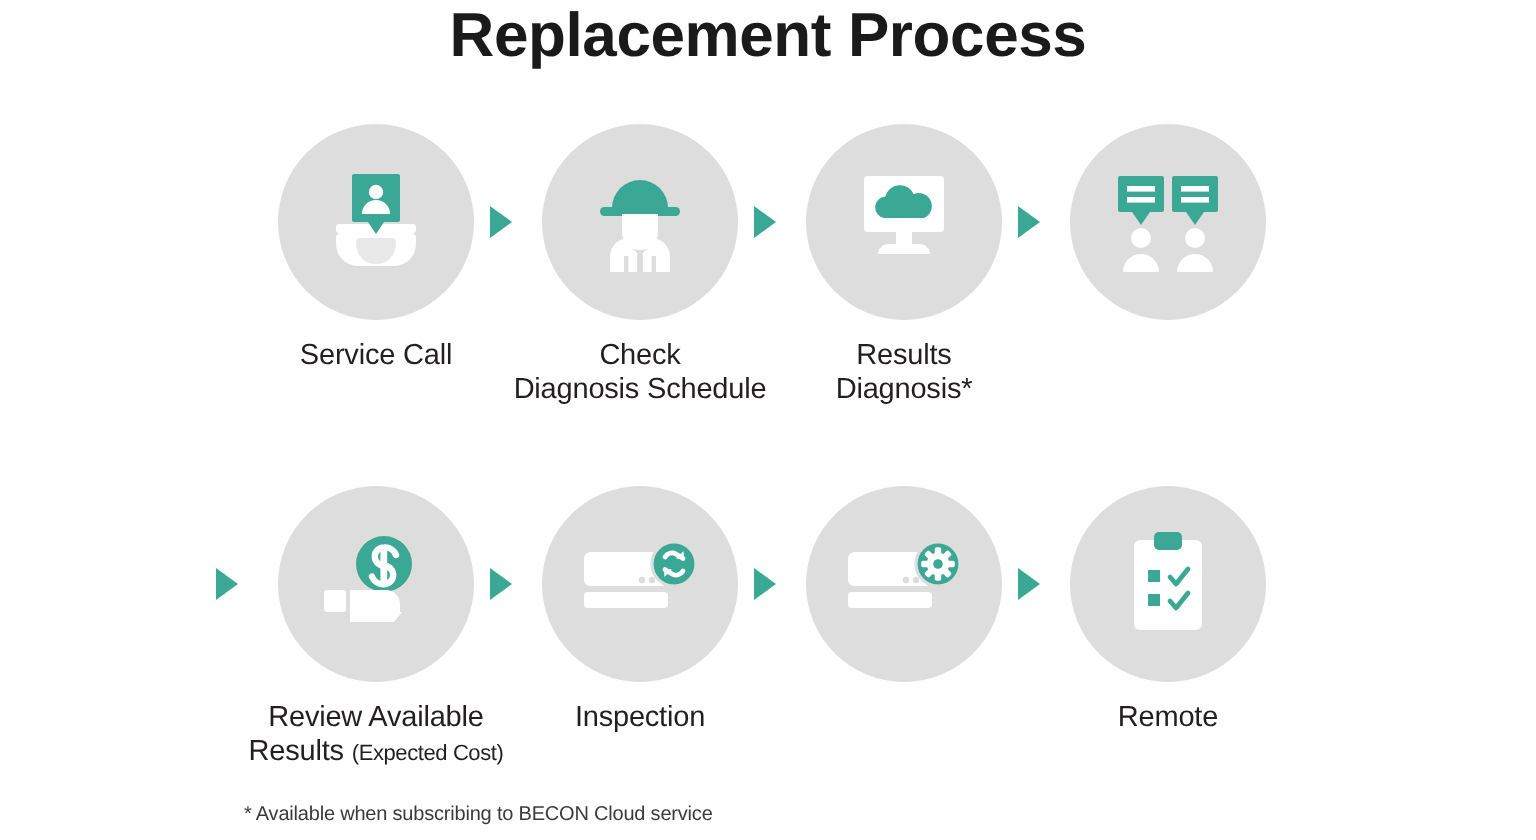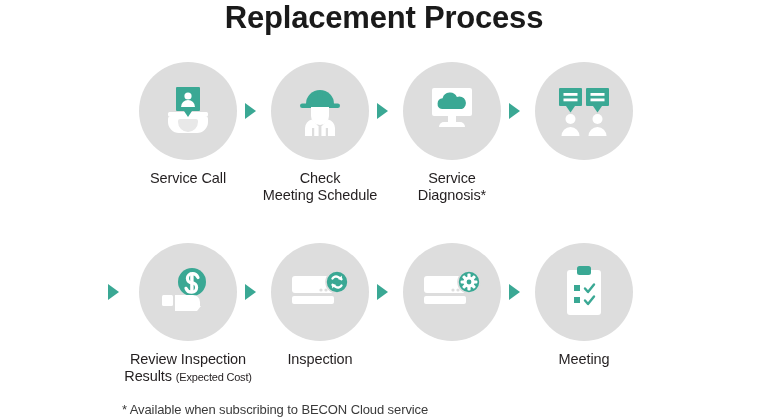--- a/index.html
+++ b/index.html
@@ -89,21 +89,21 @@
     border-top: 8px solid transparent;
     border-bottom: 8px solid transparent;
     border-left: 11px solid #3aa894;
   }
 
   
   .footnote {
     position: absolute;
     left: 122px;
     top: 402px;
-    font-size: 13px;
+    font-size: 10px;
     color: #3a3a3a;
     letter-spacing: -0.1px;
     white-space: nowrap;
   }
 </style>
 </head>
 <body>
 
 <div id="page">
 
@@ -145,39 +145,39 @@
           <rect x="25" y="33" width="8" height="6" fill="#ffffff"></rect>
 
           <path d="M14 52 v-8 a9 9 0 0 1 7 -8.6 l8 8.6 l8 -8.6 a9 9 0 0 1 7 8.6 v8 z" fill="#ffffff"></path>
 
           <rect x="21" y="44" width="2.2" height="8" fill="#dddddd"></rect>
           <rect x="34.8" y="44" width="2.2" height="8" fill="#dddddd"></rect>
           <rect x="27.6" y="43" width="2.8" height="9" fill="#dddddd"></rect>
         </svg>
       </div>
       <div class="step-label">Check
-Meeting Schedule</div>
+Diagnosis Schedule</div>
     </div>
 
     <div class="arrow" style="left:377px; top:41px;"></div>
 
     <div class="step" style="left:386px;">
       <div class="circle">
         <svg width="58" height="50" viewBox="0 0 58 50">
 
           <rect x="9" y="2" width="40" height="28" rx="2" fill="#ffffff"></rect>
 
           <rect x="25" y="30" width="8" height="6" fill="#ffffff"></rect>
 
           <path d="M16 41 a5 5 0 0 1 5 -5 h16 a5 5 0 0 1 5 5 z" fill="#ffffff"></path>
 
           <path d="M19 23 a5.4 5.4 0 0 1 0.6 -10.7 a7.6 7.6 0 0 1 14.3 -1.2 a6.2 6.2 0 0 1 5.1 11.9 z" fill="#3aa894"></path>
         </svg>
       </div>
-      <div class="step-label">Service
+      <div class="step-label">Results
 Diagnosis*</div>
     </div>
 
     <div class="arrow" style="left:509px; top:41px;"></div>
 
     <div class="step" style="left:518px;">
       <div class="circle">
         <svg width="56" height="50" viewBox="0 0 56 50">
 
           <rect x="3" y="2" width="23" height="18" rx="1" fill="#3aa894"></rect>
@@ -211,21 +211,21 @@
           <circle cx="33" cy="15" r="14" fill="#3aa894"></circle>
           <rect x="31.2" y="5.5" width="3.4" height="19" fill="#ffffff"></rect>
           <path d="M39 10.5 a6 6 0 0 0 -6 -3.8 a4.6 4.6 0 0 0 0 9.2 a4.6 4.6 0 0 1 0 9.2 a6 6 0 0 1 -6 -3.8" fill="none" stroke="#ffffff" stroke-width="3.2" stroke-linecap="round"></path>
 
           <rect x="3" y="28" width="11" height="11" rx="1.5" fill="#ffffff"></rect>
 
           <path d="M16 28 h18 a7 7 0 0 1 7 7 v4 h-25 z" fill="#ffffff"></path>
           <path d="M16 39 h26 l-4 5 h-22 z" fill="#ffffff"></path>
         </svg>
       </div>
-      <div class="step-label"><span>Review Inspection
+      <div class="step-label"><span>Review Available
 Results </span><span class="sub">(Expected Cost)</span></div>
     </div>
 
     <div class="arrow" style="left:245px; top:41px;"></div>
 
     <div class="step" style="left:254px;">
       <div class="circle">
         <svg width="62" height="44" viewBox="0 0 62 44">
 
           <rect x="3" y="6" width="42" height="17" rx="3" fill="#ffffff"></rect>
@@ -283,19 +283,19 @@
 
           <rect x="15" y="1" width="14" height="9" rx="2.5" fill="#3aa894"></rect>
 
           <rect x="12" y="20" width="6" height="6" fill="#3aa894"></rect>
           <path d="M23 23.5 l3 3.5 l6 -7.5" fill="none" stroke="#3aa894" stroke-width="2.4" stroke-linecap="round" stroke-linejoin="round"></path>
 
           <rect x="12" y="32" width="6" height="6" fill="#3aa894"></rect>
           <path d="M23 35.5 l3 3.5 l6 -7.5" fill="none" stroke="#3aa894" stroke-width="2.4" stroke-linecap="round" stroke-linejoin="round"></path>
         </svg>
       </div>
-      <div class="step-label">Meeting</div>
+      <div class="step-label">Remote</div>
     </div>
   </div>
 
   <div class="footnote">* Available when subscribing to BECON Cloud service</div>
 
 </div>
 
 </body></html>

